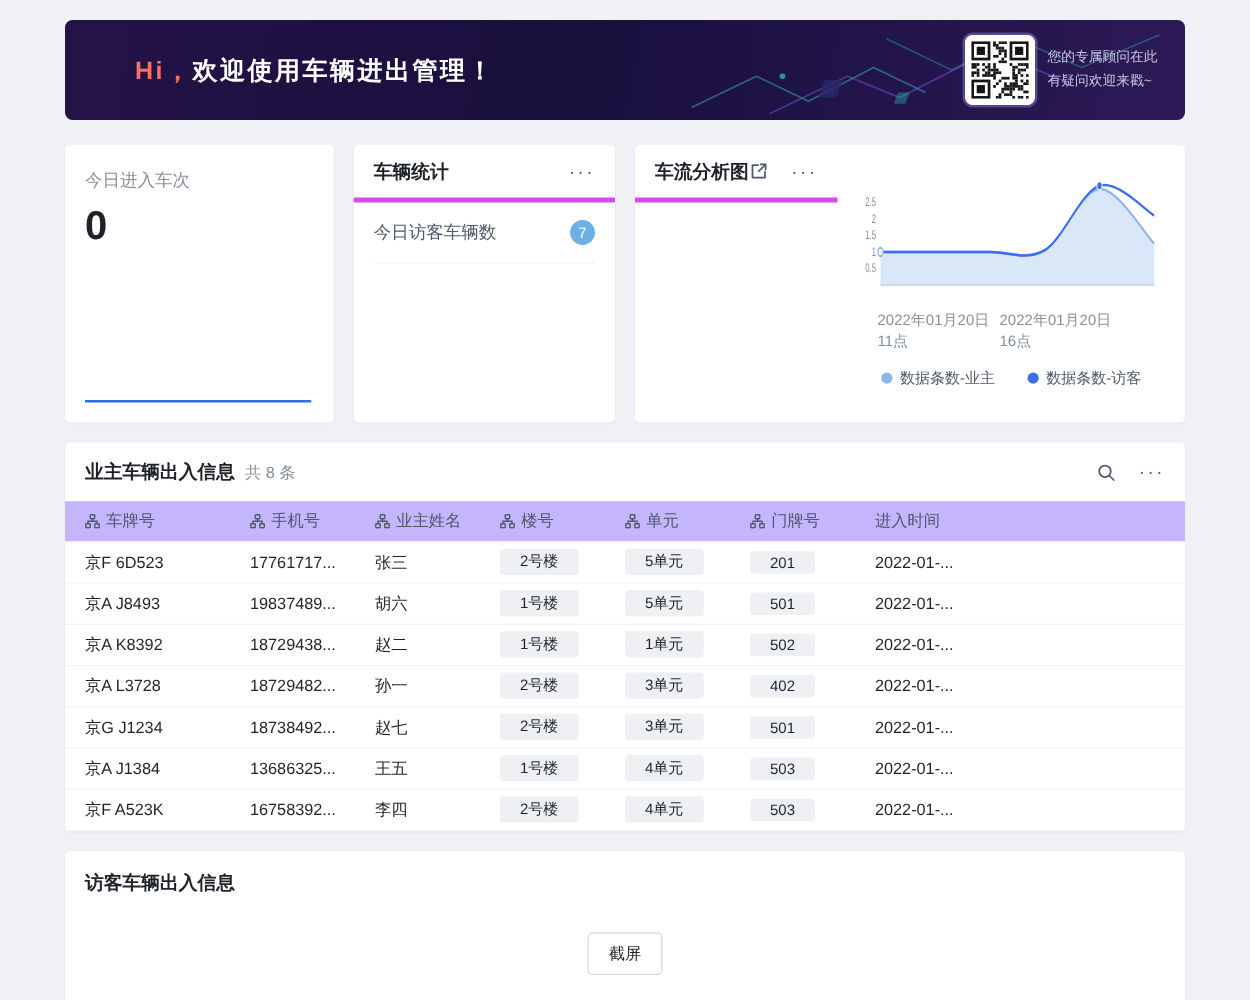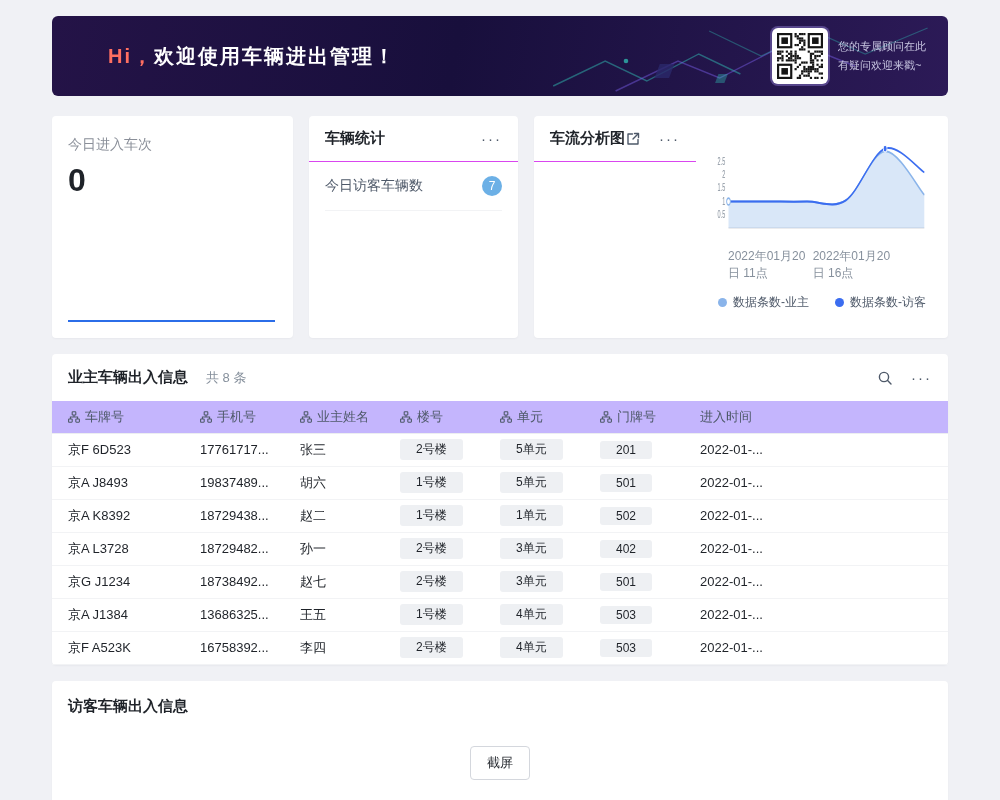--- a/index.html
+++ b/index.html
@@ -21,48 +21,48 @@
   .banner-title{margin-left:56px;font-size:20px;font-weight:bold;color:#fff;letter-spacing:2px;z-index:3;white-space:nowrap}
   .banner-deco{position:absolute;left:35%;top:0;width:65%;height:100%;z-index:1;opacity:.9}
   .banner-right{position:absolute;right:22px;top:12px;display:flex;align-items:center;gap:10px;z-index:3}
   .qr{width:56px;height:56px;background:#fff;border-radius:6px;padding:5px;box-shadow:0 0 0 2px rgba(180,160,255,.35)}
   .qr svg{width:100%;height:100%;display:block}
   .qr-text{font-size:11px;color:#c9c7e2;line-height:1.7;white-space:nowrap}
 
   
   .cards-row{display:flex;gap:16px;margin-top:20px;height:222px}
   .card{background:#fff;border-radius:4px;box-shadow:0 1px 2px rgba(31,35,41,.04)}
-  .card-stat{width:241px;position:relative;padding:20px 16px}
+  .card-stat{width:215px;position:relative;padding:20px 16px}
   .stat-label{font-size:14px;color:#8a8f99}
   .stat-value{font-size:32px;font-weight:700;margin-top:8px;color:#1f2329}
   .stat-line{position:absolute;left:16px;right:18px;bottom:16px;height:2px;background:#2b6de8}
 
   .card-counts{width:209px}
-  .card-header{height:46px;display:flex;align-items:center;justify-content:space-between;padding:0 16px;border-bottom:1px solid #d946ef}
+  .card-header{height:46px;display:flex;align-items:center;justify-content:space-between;padding:0 16px;border-bottom:4px solid #d946ef}
   .card-title{font-size:15px;font-weight:700;color:#1f2329}
   .more-dots{color:#4e5969;font-size:15px;letter-spacing:2px;cursor:pointer;line-height:1}
   .count-row{height:49px;display:flex;align-items:center;justify-content:space-between;margin:0 16px;border-bottom:1px solid #f2f3f5;font-size:14px;color:#4e5969}
   .badge{min-width:20px;height:20px;border-radius:10px;color:#fff;font-size:12px;display:inline-flex;align-items:center;justify-content:center;padding:0 6px}
 
   .card-chart{flex:1;display:flex;flex-direction:row}
   .hdr-icons{display:flex;align-items:center;gap:18px}
   .icon-btn{width:16px;height:16px;cursor:pointer;display:inline-flex}
   .icon-btn svg{width:100%;height:100%;stroke:#4e5969;fill:none;stroke-width:1.4;stroke-linecap:round;stroke-linejoin:round}
   .chart-body{padding:12px 16px 0;flex:1}
   #chart-svg{width:100%;height:118px;display:block}
   .tick{font-size:10px;fill:#86909c;text-anchor:end;font-family:"Liberation Sans",sans-serif}
   .x-labels{display:flex;justify-content:space-between;font-size:12px;color:#86909c;margin:2px 34px 0 16px}
   .legend{display:flex;justify-content:center;gap:26px;font-size:12px;color:#4e5969;margin-top:12px}
   .legend-item{display:inline-flex;align-items:center;gap:6px;cursor:pointer}
   .legend-dot{width:9px;height:9px;border-radius:50%;display:inline-block}
 
   
   .table-card{margin-top:16px}
   .table-card-header{height:47px;display:flex;align-items:center;padding:0 16px}
-  .table-count{margin-left:18px;color:#86909c;font-size:13px}
+  .table-count{margin-left:8px;color:#86909c;font-size:13px}
   .table-card-header .hdr-icons{margin-left:auto}
   table{width:100%;border-collapse:collapse;font-size:13px;table-layout:fixed}
   thead th{
     background:#c4b5fd;height:32px;text-align:left;padding:0 12px;
     color:#4e5969;font-weight:normal;border-bottom:1px solid #eceef1;
     white-space:nowrap;overflow:hidden;cursor:pointer;
   }
   thead th:first-child,tbody td:first-child{padding-left:16px}
   .col-icon{width:12px;height:12px;vertical-align:-2px;margin-right:5px;stroke:#4e5969;fill:none;stroke-width:1.1}
   tbody td{height:33px;padding:0 12px;border-bottom:1px solid #f2f3f5;color:#1f2329;white-space:nowrap;overflow:hidden}

